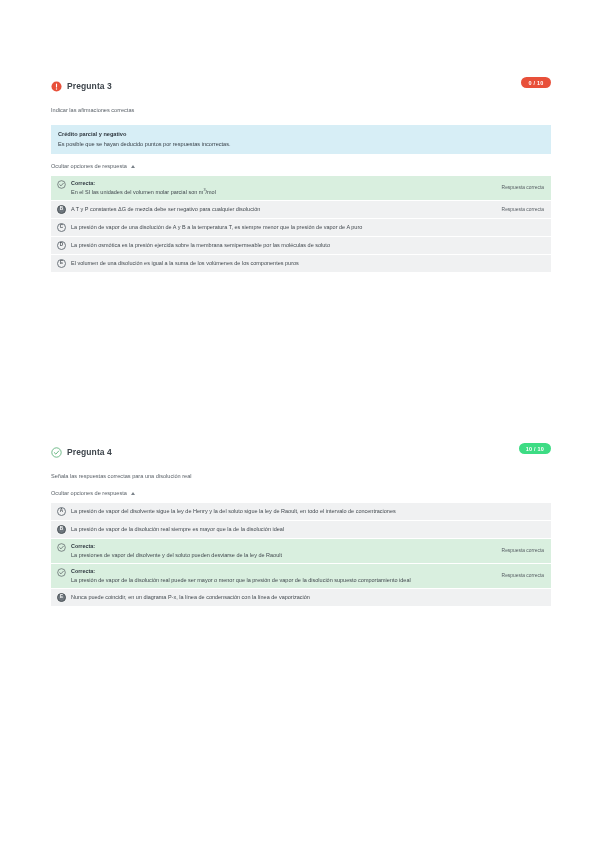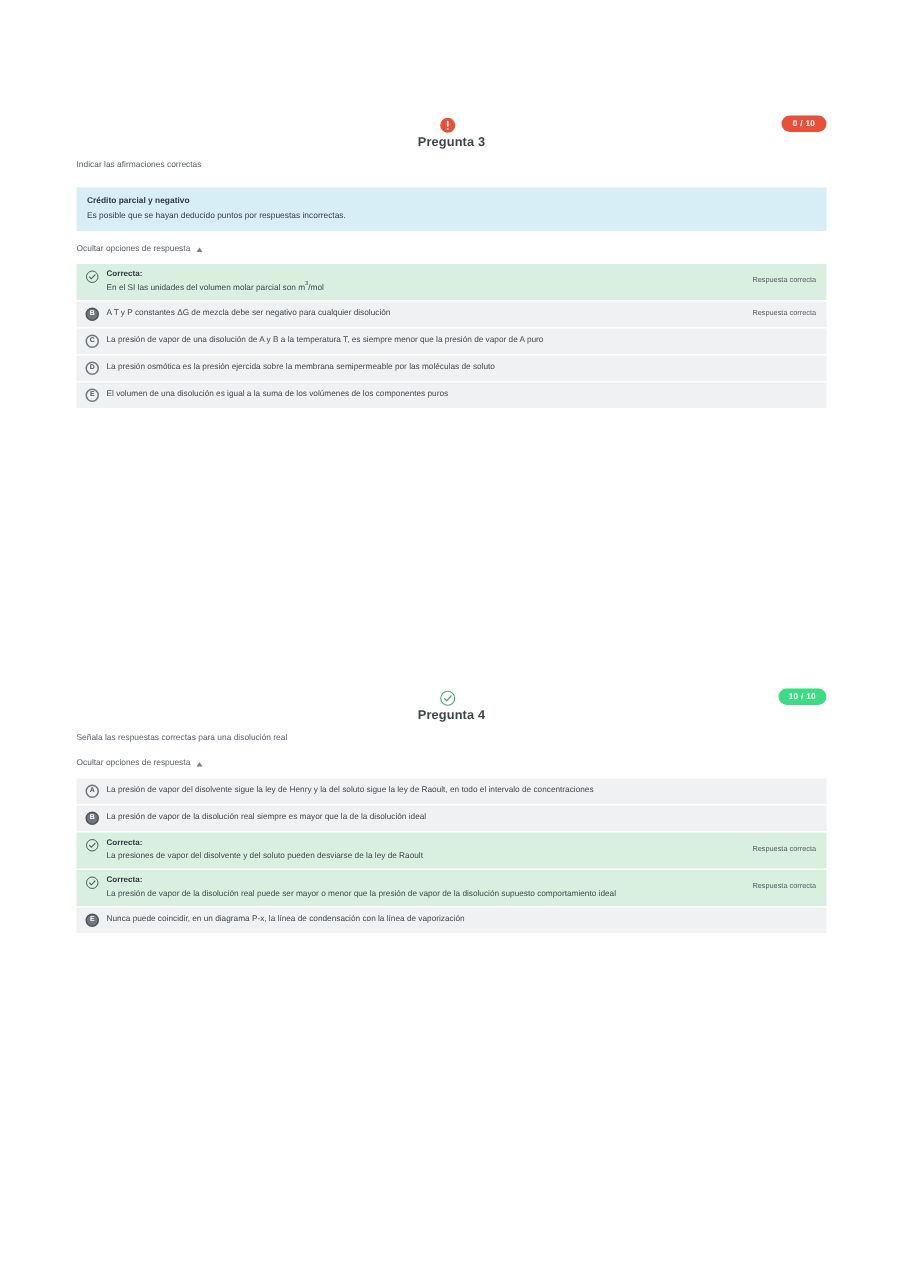--- a/index.html
+++ b/index.html
@@ -21,29 +21,28 @@
     width: 599px;
     height: 848px;
     background: #ffffff;
   }
   .question-block {
     position: absolute;
     left: 51px;
     width: 500px;
   }
   #question-3 { top: 78px; }
-  #question-4 { top: 460px; }
+  #question-4 { top: 444px; }
 
   
   .q-header {
     display: flex;
     align-items: center;
     height: 16px;
     position: relative;
-    flex-direction: column;
   }
   .q-status-icon {
     width: 11px;
     height: 11px;
     flex: 0 0 11px;
     margin-right: 5px;
     position: relative;
     top: 0px;
   }
   .q-status-icon svg { display: block; width: 11px; height: 11px; }

